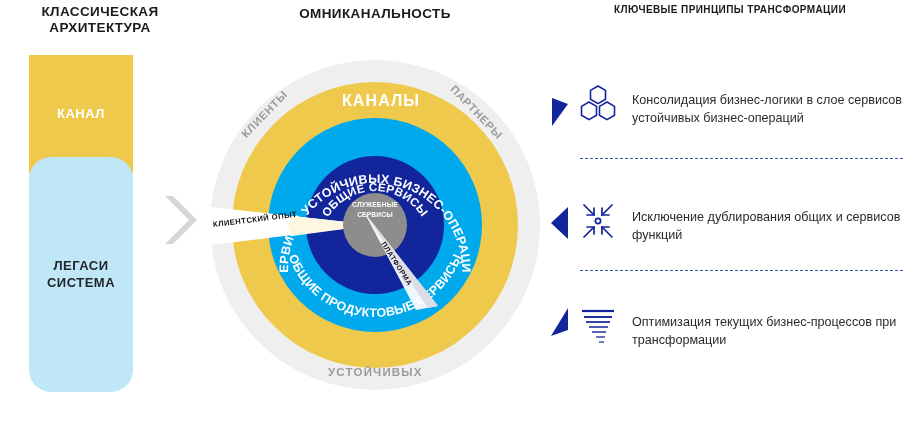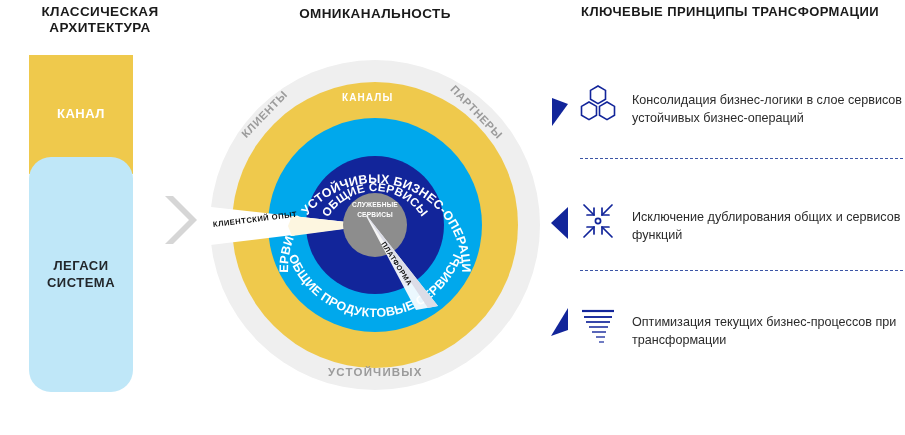--- a/index.html
+++ b/index.html
@@ -16,21 +16,21 @@
   .col-title{
     position:absolute;
     font-weight:bold;
     color:#1a1a1a;
     text-align:center;
     letter-spacing:.4px;
     line-height:1.18;
   }
   #title-left{left:0px;top:4px;width:200px;font-size:13.5px;}
   #title-center{left:245px;top:6px;width:260px;font-size:13.5px;text-align:center;}
-  #title-right{left:560px;top:4px;width:340px;font-size:13px;}
+  #title-right{left:560px;top:4px;width:340px;font-size:10px;}
 
   
   .legacy-box{
     position:absolute;
     display:flex;align-items:center;justify-content:center;
     color:#ffffff;font-weight:bold;font-size:13px;
     text-align:center;line-height:1.3;letter-spacing:.5px;
   }
   #box-kanal{left:29px;top:55px;width:104px;height:119px;background:#efc94c;}
   #box-legacy{left:29px;top:157px;width:104px;height:235px;background:#bfe7f8;color:#23272b;border-radius:22px;}
@@ -50,21 +50,21 @@
   
   .arc-label{
     position:absolute;font-weight:bold;white-space:nowrap;
     transform-origin:50% 50%;
   }
   .outer-lbl{color:#9b9b9b;font-size:11px;letter-spacing:.8px;}
   #lbl-clients   {left:24px; top:48px; transform:rotate(-46deg);}
   #lbl-partners  {left:232px;top:46px; transform:rotate(46deg);}
   #lbl-employees {left:118px;top:306px;color:#9b9b9b;font-size:11.5px;letter-spacing:1.2px;font-weight:bold;}
 
-  #lbl-channels{left:132px;top:32px;color:#ffffff;font-size:10px;letter-spacing:1.1px;font-weight:bold;}
+  #lbl-channels{left:132px;top:32px;color:#ffffff;font-size:16px;letter-spacing:1.1px;font-weight:bold;}
 
   
   .curve{position:absolute;left:0;top:0;width:330px;height:330px;pointer-events:none;}
 
   #lbl-core{
     position:absolute;left:133px;top:140px;width:64px;
     text-align:center;color:#ffffff;font-weight:bold;
     font-size:6.6px;line-height:1.45;letter-spacing:.2px;
   }
 

